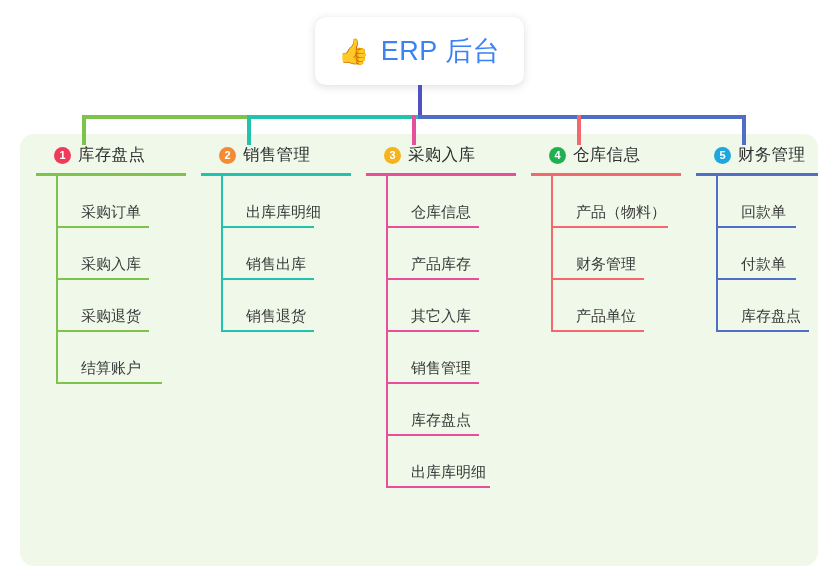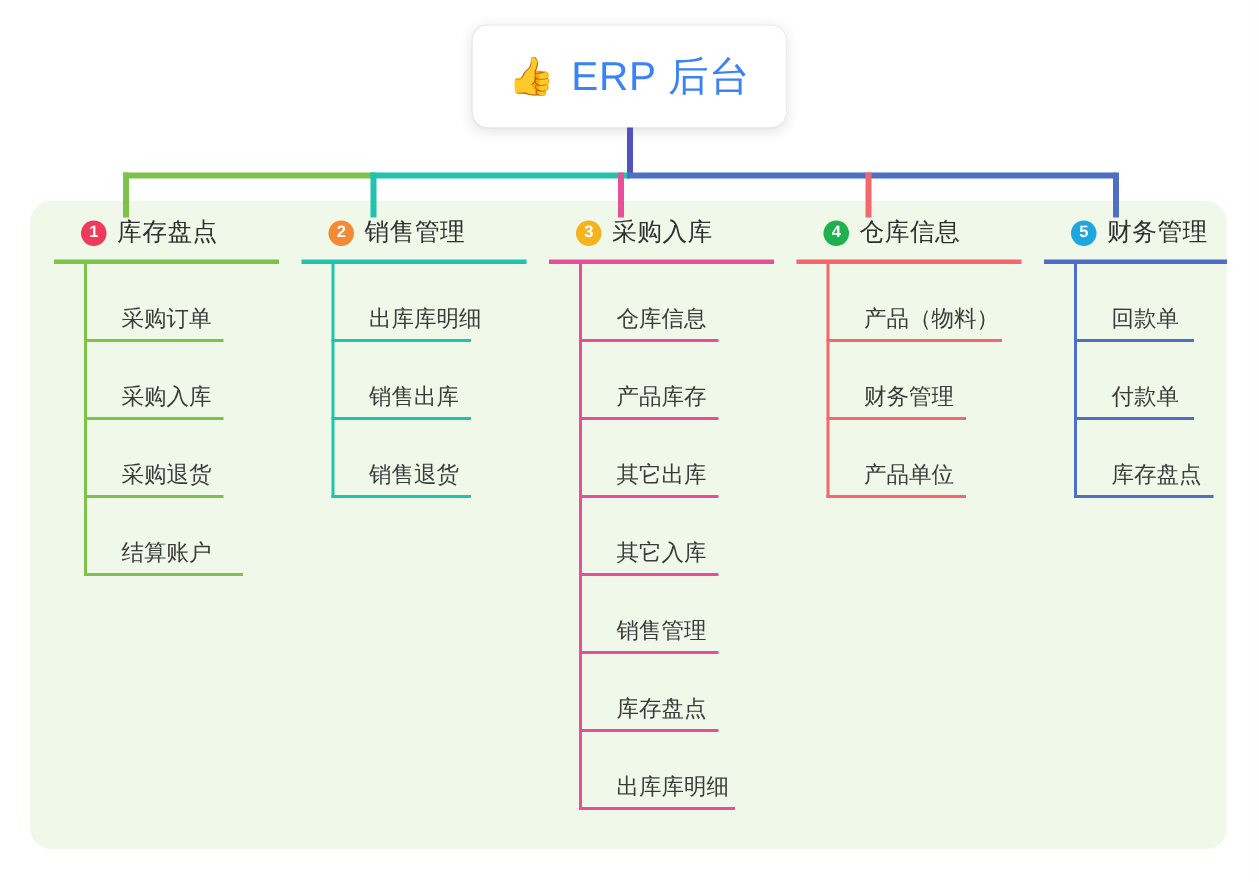--- a/index.html
+++ b/index.html
@@ -200,21 +200,20 @@
       <div class="column" style="left: 366px; width: 150px;">
         <div class="col-header">
           <span class="badge" style="background: rgb(245, 179, 30);">3</span>
           <span class="col-title">采购入库</span>
         </div>
         <div class="header-rule" style="background: rgb(232, 79, 154); width: 150px;"></div>
         <div class="leaves">
           <div class="spine" style="background: rgb(232, 79, 154);"></div>
           <div class="leaf"><span class="leaf-text">仓库信息</span><div class="leaf-rule" style="background: rgb(232, 79, 154); width: 93px;"></div></div>
           <div class="leaf"><span class="leaf-text">产品库存</span><div class="leaf-rule" style="background: rgb(232, 79, 154); width: 93px;"></div></div>
-          <div class="leaf"><span class="leaf-text">其它出库</span><div class="leaf-rule" style="background: rgb(232, 79, 154); width: 93px;"></div></div>
           <div class="leaf"><span class="leaf-text">其它入库</span><div class="leaf-rule" style="background: rgb(232, 79, 154); width: 93px;"></div></div>
           <div class="leaf"><span class="leaf-text">销售管理</span><div class="leaf-rule" style="background: rgb(232, 79, 154); width: 93px;"></div></div>
           <div class="leaf"><span class="leaf-text">库存盘点</span><div class="leaf-rule" style="background: rgb(232, 79, 154); width: 93px;"></div></div>
           <div class="leaf"><span class="leaf-text">出库库明细</span><div class="leaf-rule" style="background: rgb(232, 79, 154); width: 104px;"></div></div>
         </div>
       </div>
       <div class="column" style="left: 531px; width: 150px;">
         <div class="col-header">
           <span class="badge" style="background: rgb(32, 176, 80);">4</span>
           <span class="col-title">仓库信息</span>

